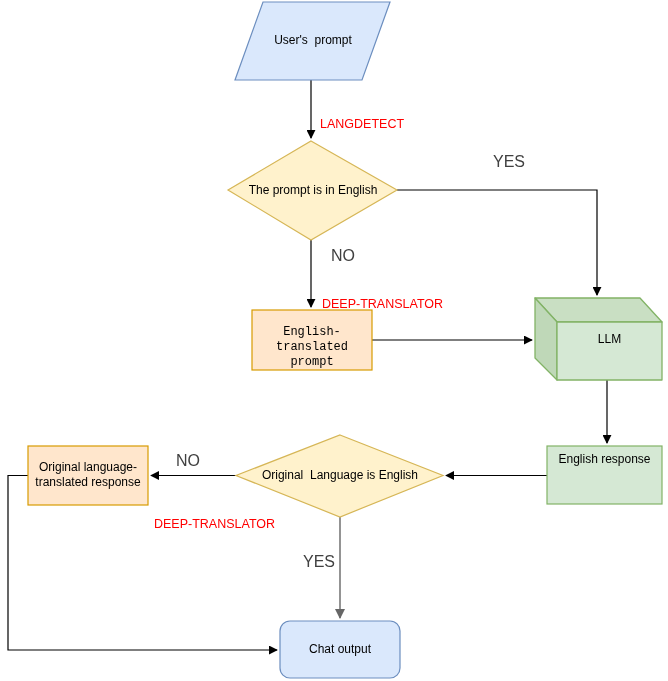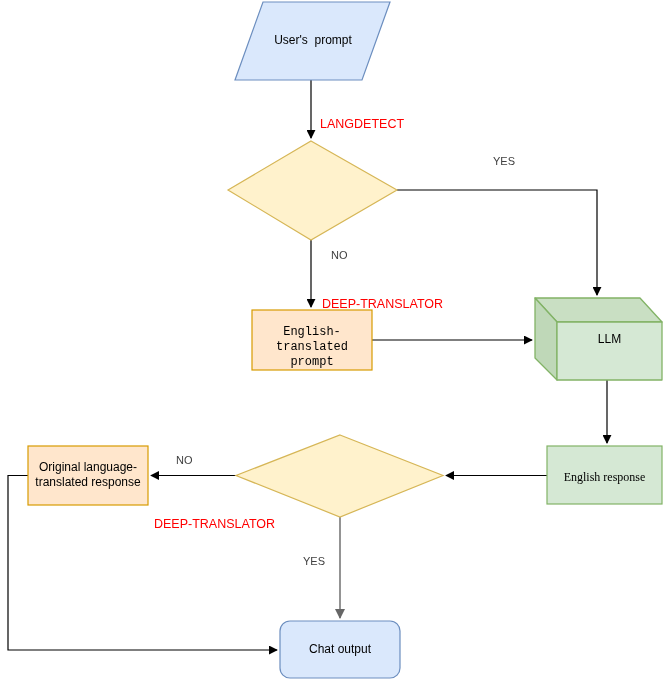--- a/index.html
+++ b/index.html
@@ -14,21 +14,21 @@
   .lbl{
     position:absolute;
     font-size:12px;
     line-height:15px;
     color:#000000;
     text-align:center;
     white-space:pre-wrap;
   }
   .edge-lbl{
     position:absolute;
-    font-size:11px;
+    font-size:16px;
     line-height:13px;
     color:#404040;
     white-space:pre;
   }
   .annot{
     position:absolute;
     font-size:12.5px;
     line-height:14px;
     color:#ff0000;
     white-space:pre;
@@ -78,27 +78,29 @@
 
     <path d="M340,435 L443,475.5 L340,517 L236,475.5 Z" fill="#fff2cc" stroke="#d6b656" stroke-width="1.2"></path>
 
     <rect x="28" y="446" width="120" height="59" fill="#ffe6cc" stroke="#d79b00" stroke-width="1.2"></rect>
 
     <rect x="280" y="621" width="120" height="57" rx="10" ry="10" fill="#dae8fc" stroke="#6c8ebf" stroke-width="1.2"></rect>
   </svg>
 
   <div class="lbl" style="left:243px;top:33px;width:140px;">User's  prompt</div>
 
+  <div class="lbl" style="left:233px;top:183px;width:160px;">The prompt is in English</div>
 
   <div class="lbl" style="left:256px;top:325px;width:112px;font-family:Liberation Mono, monospace;">English-translated prompt</div>
 
   <div class="lbl" style="left:559px;top:332px;width:101px;">LLM</div>
 
-  <div class="lbl" style="left:551px;top:470px;width:107px;font-family:Liberation Serif, serif;">English response</div>
+  <div class="lbl" style="left:551px;top:452px;width:107px;">English response</div>
 
+  <div class="lbl" style="left:244px;top:468px;width:192px;">Original  Language is English</div>
 
   <div class="lbl" style="left:32px;top:460px;width:112px;">Original language-translated response</div>
 
   <div class="lbl" style="left:284px;top:642px;width:112px;">Chat output</div>
 
   <div class="annot" style="left:320px;top:101px;">LANGDETECT</div>
 
   <div class="edge-lbl" style="left:493px;top:155px;">YES</div>
 
   <div class="edge-lbl" style="left:331px;top:249px;">NO</div>

